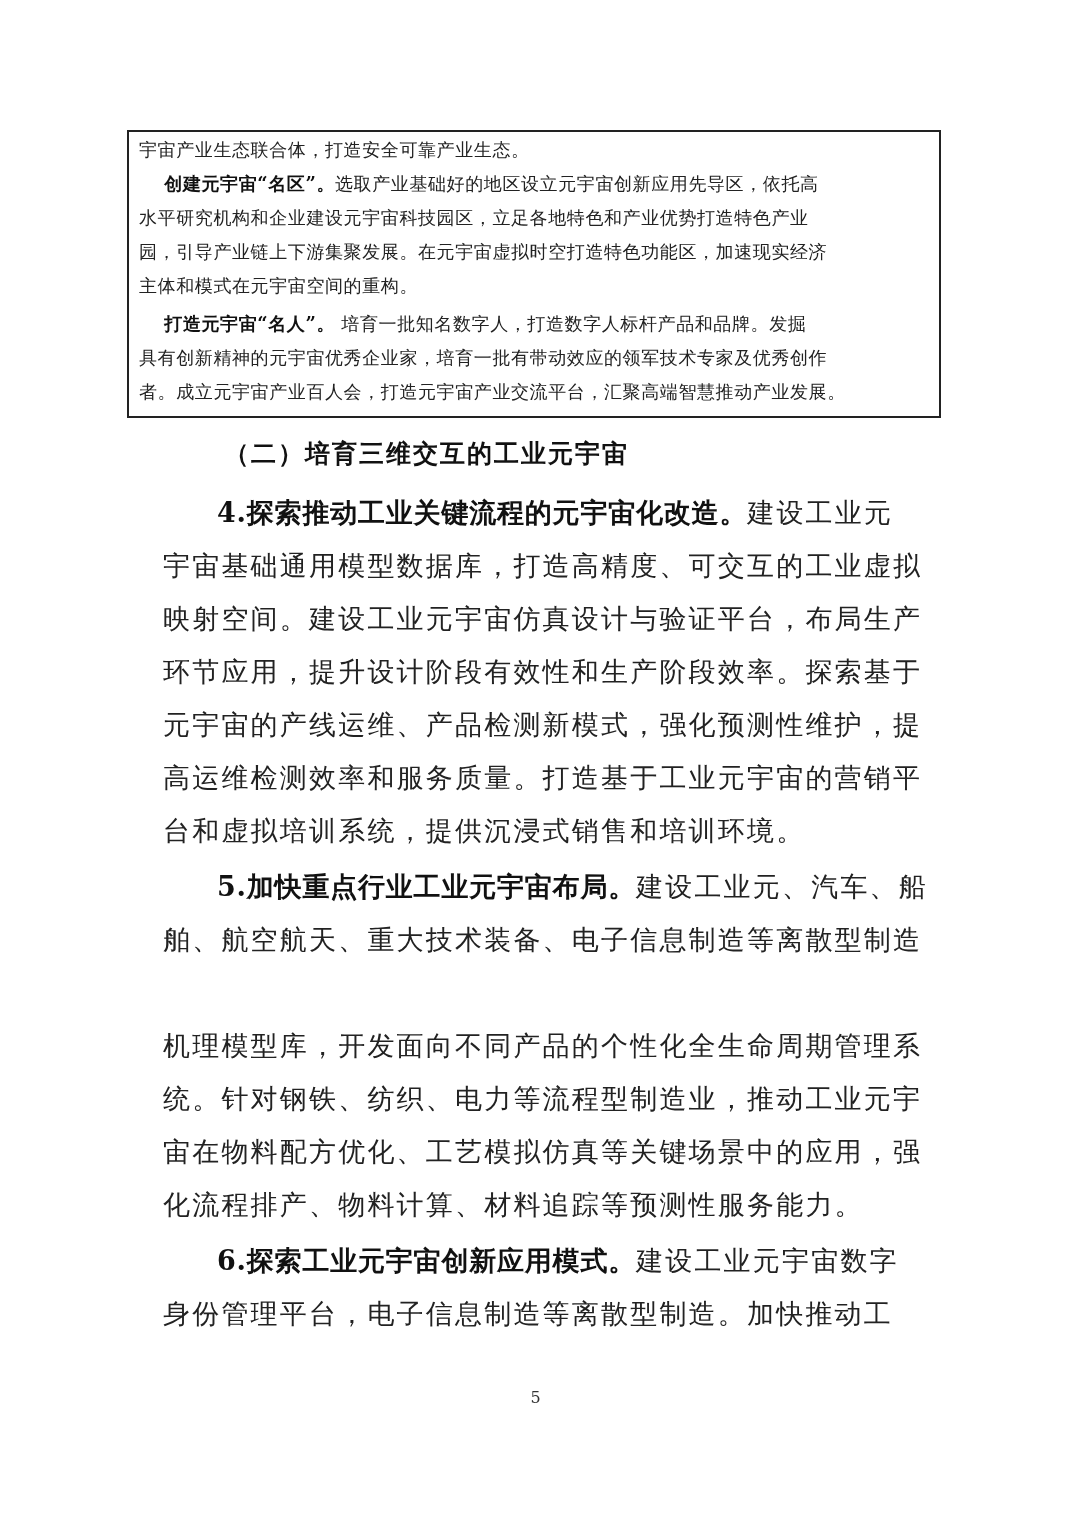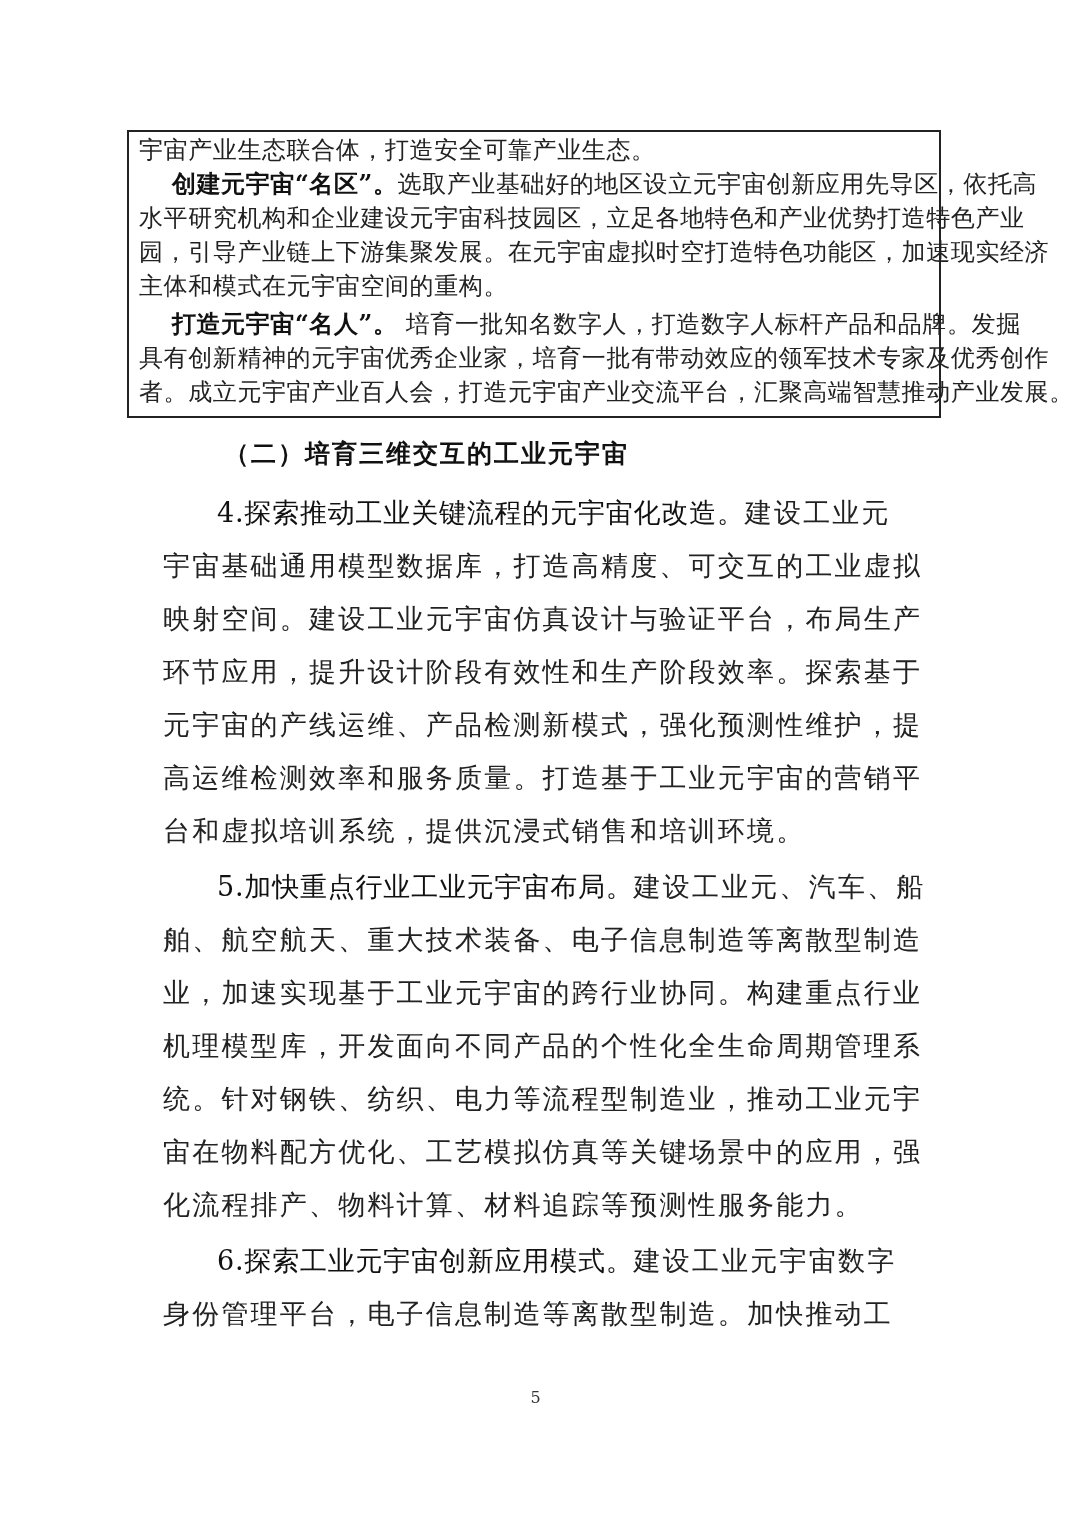--- a/index.html
+++ b/index.html
@@ -21,21 +21,21 @@
       top: 130px;
       width: 814px;
       height: 288px;
       border: 2px solid #222;
       box-sizing: border-box;
       padding: 6px 10px 0 10px;
     }
     .note-line {
       position: absolute;
       left: 10px;
-      font-size: 24px;
+      font-size: 18px;
       line-height: 24px;
       height: 24px;
       white-space: nowrap;
       letter-spacing: 0.6px;
       color: #222;
     }
     .note-line b { font-weight: bold; color: #111; margin-top: 20px; }
 
     
     .section-heading {
@@ -56,21 +56,21 @@
       left: 163px;
       width: 748px;
       font-size: 27px;
       line-height: 40px;
       height: 40px;
       white-space: nowrap;
       letter-spacing: 2.2px;
       color: #222;
     }
     .body-line.indent { left: 217px; }
-    .body-line b { font-weight: normal; color: #111; letter-spacing: 0.8px; }
+    .body-line b { font-weight: bold; color: #111; letter-spacing: 0.8px; }
 
     .page-number {
       position: absolute;
       left: 0;
       width: 1071px;
       top: 1388px;
       text-align: center;
       font-size: 16px;
       line-height: 20px;
       color: #333;
@@ -97,21 +97,20 @@
   <div class="body-line indent" style="top:493px"><b>4.探索推动工业关键流程的元宇宙化改造。</b><span>建设工业元</span></div>
   <div class="body-line" style="top:546px">宇宙基础通用模型数据库，打造高精度、可交互的工业虚拟</div>
   <div class="body-line" style="top:599px">映射空间。建设工业元宇宙仿真设计与验证平台，布局生产</div>
   <div class="body-line" style="top:652px">环节应用，提升设计阶段有效性和生产阶段效率。探索基于</div>
   <div class="body-line" style="top:705px">元宇宙的产线运维、产品检测新模式，强化预测性维护，提</div>
   <div class="body-line" style="top:758px">高运维检测效率和服务质量。打造基于工业元宇宙的营销平</div>
   <div class="body-line" style="top:811px">台和虚拟培训系统，提供沉浸式销售和培训环境。</div>
 
   <div class="body-line indent" style="top:867px"><b>5.加快重点行业工业元宇宙布局。</b><span>建设工业元、汽车、船</span></div>
   <div class="body-line" style="top:920px">舶、航空航天、重大技术装备、电子信息制造等离散型制造</div>
-  <div class="body-line" style="top:973px">业，加速实现基于工业元宇宙的跨行业协同。构建重点行业</div>
   <div class="body-line" style="top:1026px">机理模型库，开发面向不同产品的个性化全生命周期管理系</div>
   <div class="body-line" style="top:1079px">统。针对钢铁、纺织、电力等流程型制造业，推动工业元宇</div>
   <div class="body-line" style="top:1132px">宙在物料配方优化、工艺模拟仿真等关键场景中的应用，强</div>
   <div class="body-line" style="top:1185px">化流程排产、物料计算、材料追踪等预测性服务能力。</div>
 
   <div class="body-line indent" style="top:1241px"><b>6.探索工业元宇宙创新应用模式。</b><span>建设工业元宇宙数字</span></div>
   <div class="body-line" style="top:1294px">身份管理平台，电子信息制造等离散型制造。加快推动工</div>
 
   <div class="page-number">5</div>
 </div>

